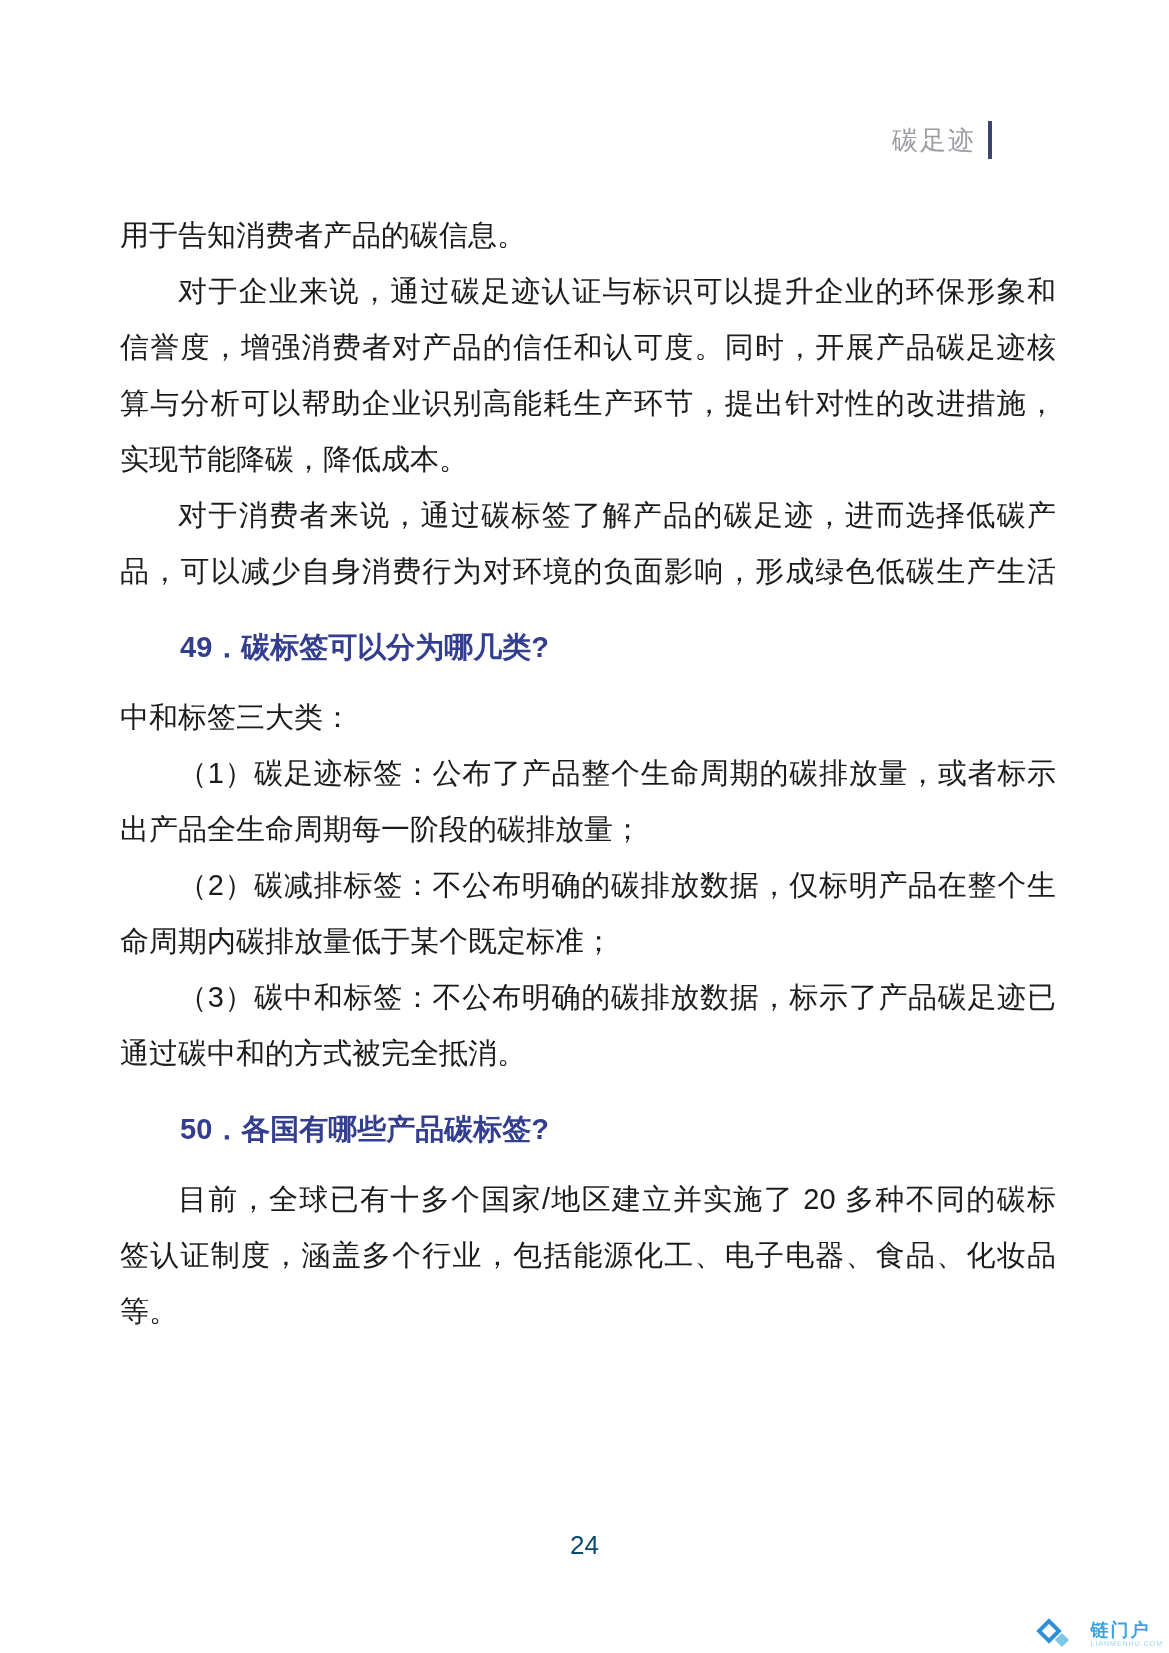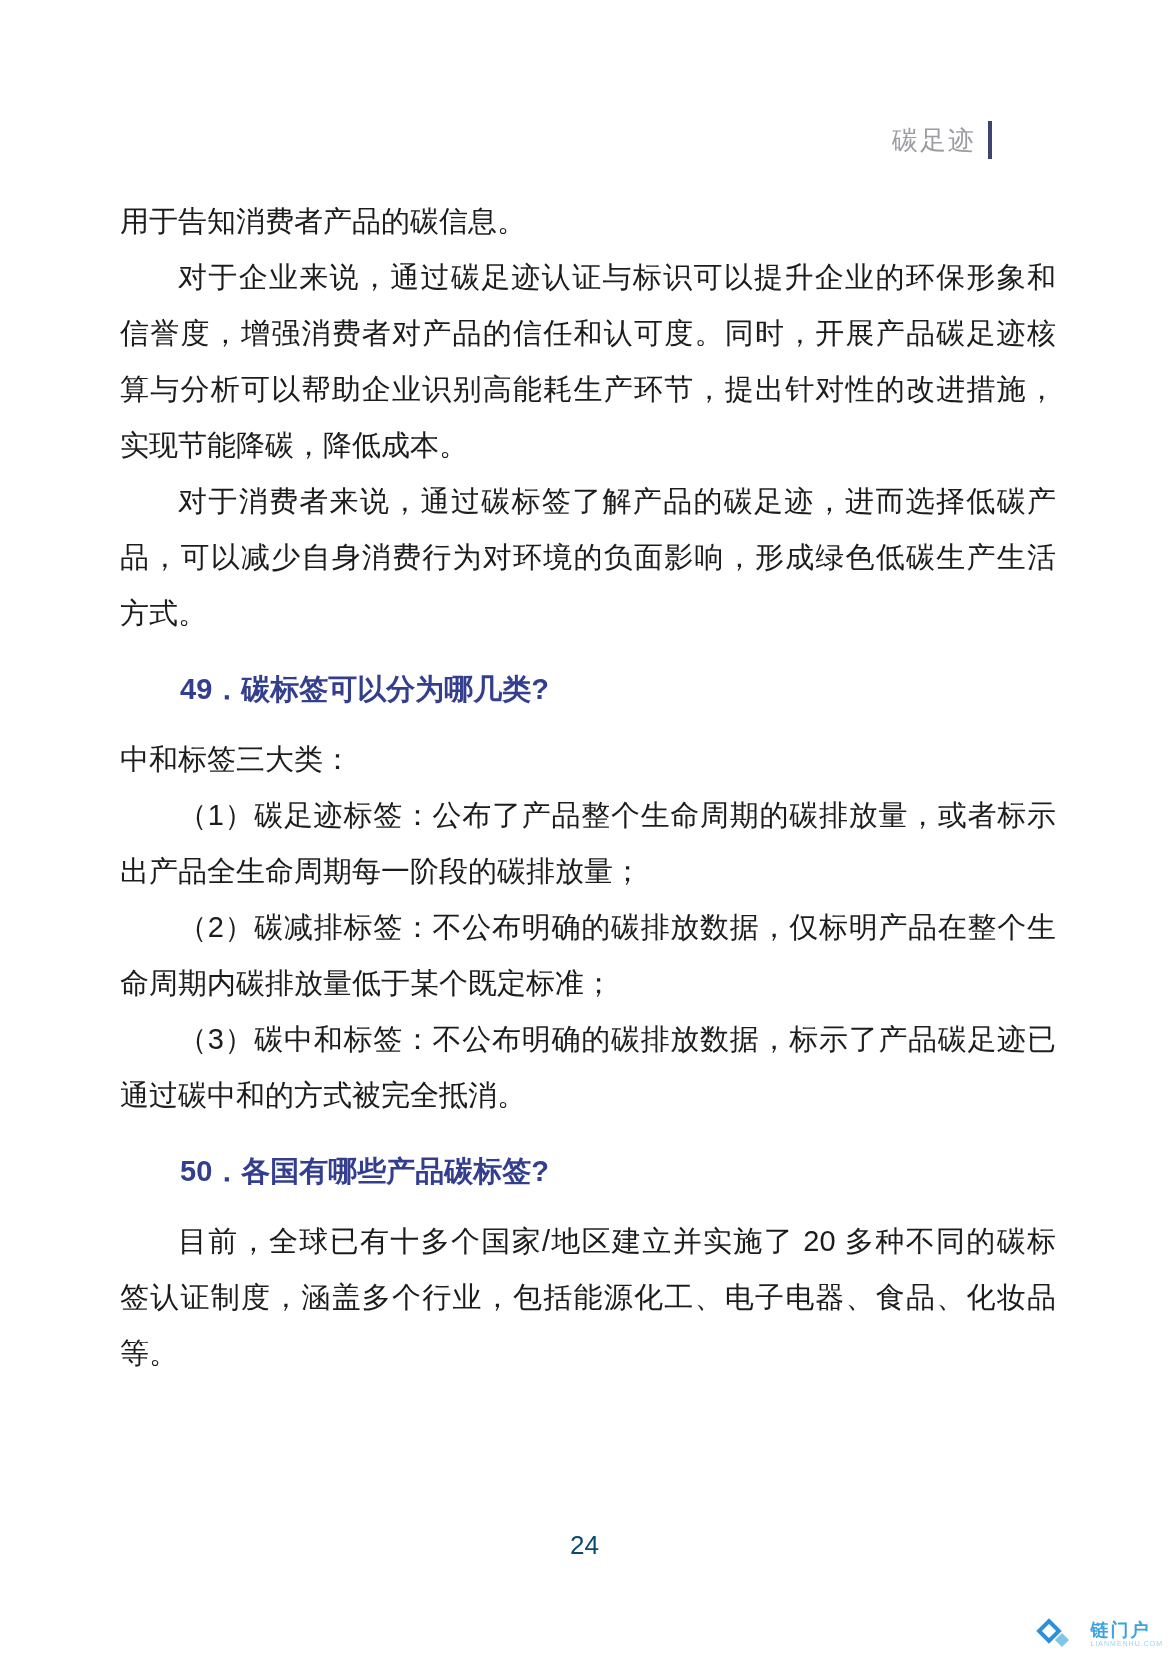--- a/index.html
+++ b/index.html
@@ -24,21 +24,21 @@
     font-size: 26px; color: #9b9ba1; letter-spacing: 2px;
     line-height: 40px;
   }
   .header-rule {
     width: 4px; height: 38px; background: #3d4470;
     margin-left: 12px;
   }
 
   
   .content {
-    position: absolute; top: 193px; left: 120px; width: 936px;
+    position: absolute; top: 207px; left: 120px; width: 936px;
   }
   .line {
     font-size: 29px; line-height: 56px; height: 56px;
     color: #1c1c1c; white-space: nowrap;
   }
   .stretch {
     white-space: normal;
     text-align: justify;
     text-align-last: justify;
   }
@@ -99,21 +99,20 @@
 
     <div>
       <div class="line stretch indent">对于企业来说，通过碳足迹认证与标识可以提升企业的环保形象和</div>
       <div class="line stretch">信誉度，增强消费者对产品的信任和认可度。同时，开展产品碳足迹核</div>
       <div class="line stretch">算与分析可以帮助企业识别高能耗生产环节，提出针对性的改进措施，</div>
       <div class="line">实现节能降碳，降低成本。</div>
     </div>
     <div>
       <div class="line stretch indent">对于消费者来说，通过碳标签了解产品的碳足迹，进而选择低碳产</div>
       <div class="line stretch">品，可以减少自身消费行为对环境的负面影响，形成绿色低碳生产生活</div>
-      <div class="line">方式。</div>
     </div>
 
     <div class="q-heading">49．碳标签可以分为哪几类?</div>
     <div>
       <div class="line">中和标签三大类：</div>
     </div>
     <div>
       <div class="line stretch indent">（1）碳足迹标签：公布了产品整个生命周期的碳排放量，或者标示</div>
       <div class="line">出产品全生命周期每一阶段的碳排放量；</div>
     </div>

